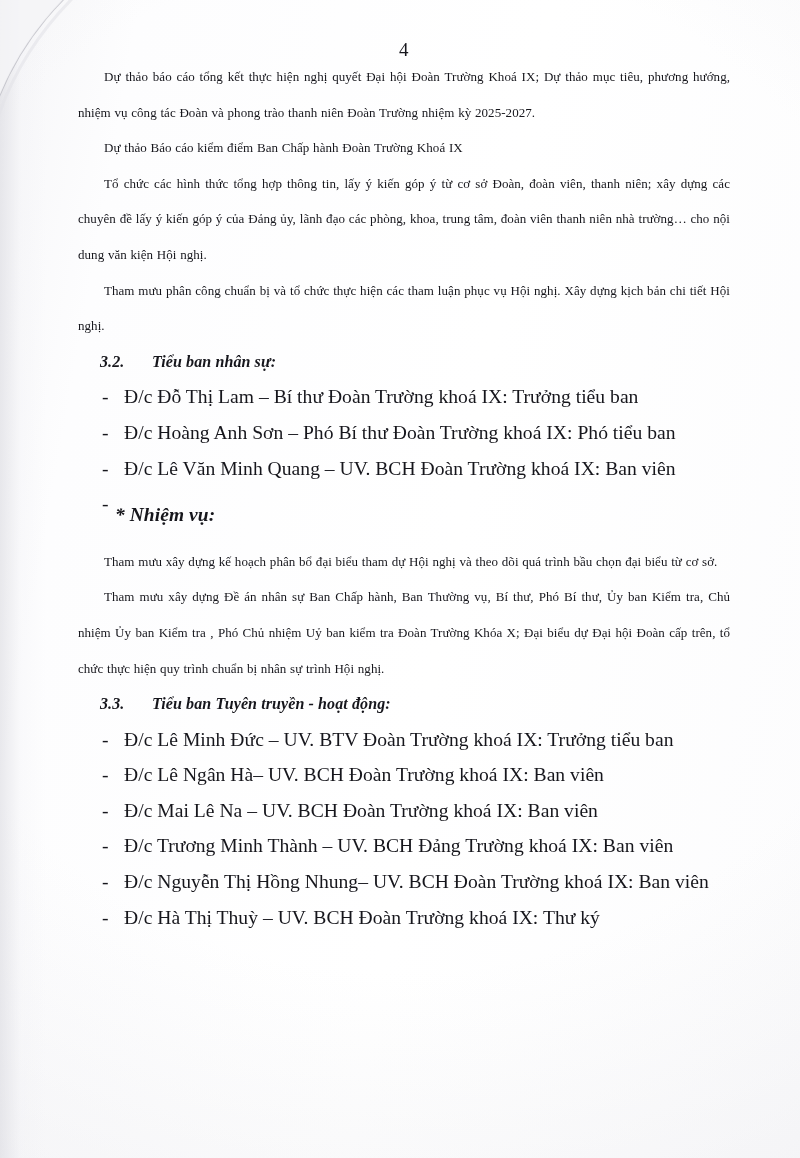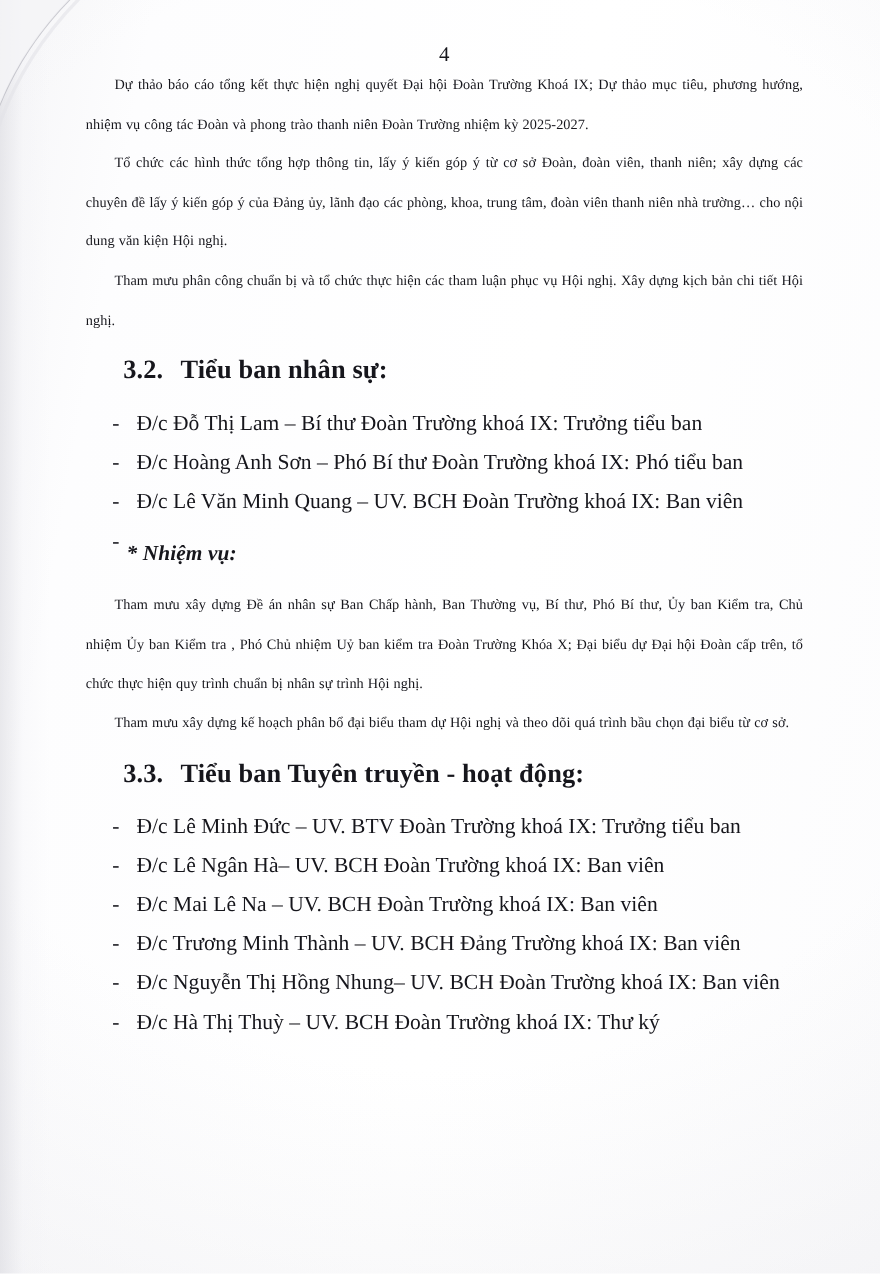--- a/index.html
+++ b/index.html
@@ -73,26 +73,27 @@
     text-justify: inter-word;
     text-indent: 26px;
     letter-spacing: 0.05px;
     word-spacing: 0.4px;
   }
 
   .first-para { margin-top: 16px; }
 
   
   .subsection {
-    margin: 12px;
-    font-size: 24px;
+    margin: 0;
+    font-size: 16px;
     line-height: 35.6px;
     font-weight: bold;
     padding-left: 22px;
     letter-spacing: 0.1px;
+    font-style: italic;
   }
   .subsection .num { display: inline-block; min-width: 52px; }
 
   
   ul.dash-list {
     list-style: none;
     margin: 0;
     padding: 0;
   }
   ul.dash-list li {
@@ -137,41 +138,42 @@
       <path d="M 150 -10 C 90 30, 45 80, 20 150 C 12 175, 8 195, 6 210 L -30 210 L -30 -10 Z" fill="#f4f4f7" opacity="0.85"></path>
     </svg>
   </div>
 
   <div class="content">
 
     <div class="page-number">4</div>
 
     <p class="body first-para">Dự thảo báo cáo tổng kết thực hiện nghị quyết Đại hội Đoàn Trường Khoá IX; Dự thảo mục tiêu, phương hướng, nhiệm vụ công tác Đoàn và phong trào thanh niên Đoàn Trường nhiệm kỳ 2025-2027.</p>
 
+    <p class="body">Dự thảo Báo cáo kiểm điểm Ban Chấp hành Đoàn Trường Khoá IX</p>
 
     <p class="body">Tổ chức các hình thức tổng hợp thông tin, lấy ý kiến góp ý từ cơ sở Đoàn, đoàn viên, thanh niên; xây dựng các chuyên đề lấy ý kiến góp ý của Đảng ủy, lãnh đạo các phòng, khoa, trung tâm, đoàn viên thanh niên nhà trường… cho nội dung văn kiện Hội nghị.</p>
 
     <p class="body">Tham mưu phân công chuẩn bị và tổ chức thực hiện các tham luận phục vụ Hội nghị. Xây dựng kịch bản chi tiết Hội nghị.</p>
 
     <p class="subsection">
       <span class="num">3.2.</span><span>Tiểu ban nhân sự:</span>
     </p>
 
     <ul class="dash-list">
       <li><span class="dash">-</span><span>Đ/c Đỗ Thị Lam – Bí thư Đoàn Trường khoá IX: Trưởng tiểu ban</span></li>
       <li><span class="dash">-</span><span>Đ/c Hoàng Anh Sơn – Phó Bí thư Đoàn Trường khoá IX: Phó tiểu ban</span></li>
       <li><span class="dash">-</span><span>Đ/c Lê Văn Minh Quang – UV. BCH Đoàn Trường khoá IX: Ban viên</span></li>
       <li><span class="dash">-</span></li>
     </ul>
 
     <p class="task-label">* Nhiệm vụ:</p>
 
+    <p class="body">Tham mưu xây dựng kế hoạch phân bổ đại biểu tham dự Hội nghị và theo dõi quá trình bầu chọn đại biểu từ cơ sở.</p>
+
     <p class="body">Tham mưu xây dựng Đề án nhân sự Ban Chấp hành, Ban Thường vụ, Bí thư, Phó Bí thư, Ủy ban Kiểm tra, Chủ nhiệm Ủy ban Kiểm tra , Phó Chủ nhiệm Uỷ ban kiểm tra Đoàn Trường Khóa X; Đại biểu dự Đại hội Đoàn cấp trên, tổ chức thực hiện quy trình chuẩn bị nhân sự trình Hội nghị.</p>
-
-    <p class="body">Tham mưu xây dựng kế hoạch phân bổ đại biểu tham dự Hội nghị và theo dõi quá trình bầu chọn đại biểu từ cơ sở.</p>
 
 
     <p class="subsection">
       <span class="num">3.3.</span><span>Tiểu ban Tuyên truyền - hoạt động:</span>
     </p>
 
     <ul class="dash-list">
       <li><span class="dash">-</span><span>Đ/c Lê Minh Đức – UV. BTV Đoàn Trường khoá IX: Trưởng tiểu ban</span></li>
       <li><span class="dash">-</span><span>Đ/c Lê Ngân Hà– UV. BCH Đoàn Trường khoá IX: Ban viên</span></li>
       <li><span class="dash">-</span><span>Đ/c Mai Lê Na – UV. BCH Đoàn Trường khoá IX: Ban viên</span></li>

